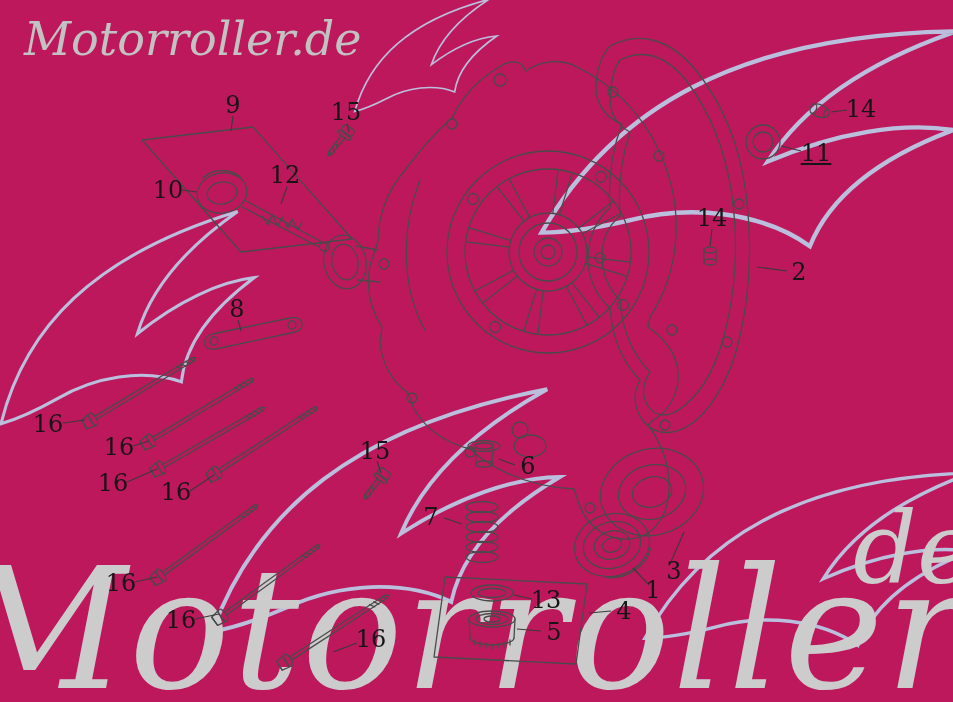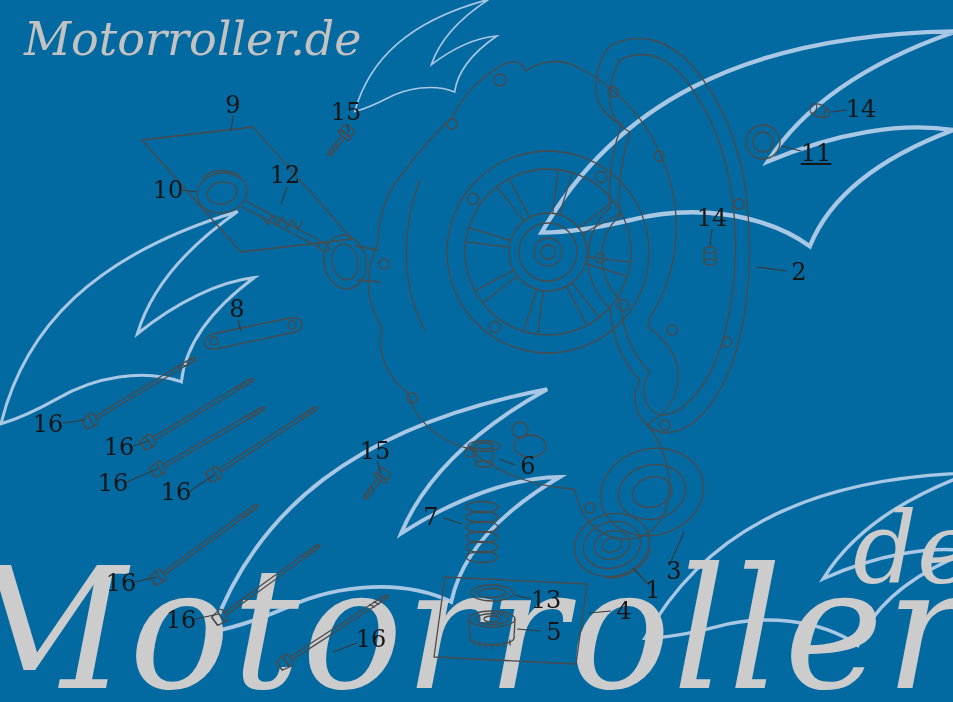--- a/index.html
+++ b/index.html
@@ -1,17 +1,17 @@
 <!DOCTYPE html>
 <html><head>
 <meta charset="utf-8">
 <style>
   html,body { margin:0; padding:0; background:#fff; }
   .stage {
-    position:relative; width:953px; height:702px; background:#0369a1;
+    position:relative; width:953px; height:702px; background:#be185d;
     overflow:hidden; font-family:"DejaVu Serif", serif;
   }
   .layer { position:absolute; left:0; top:0; }
   
   .wm { position:absolute; font-style:italic; white-space:nowrap; pointer-events:none; }
   .wm-top    { left:24px;  top:12px;  font-size:46px;  color:#c2c2c2; }
   .wm-bottom { left:-45px; top:532px; font-size:168px; color:#cccccc; letter-spacing:2px; }
   .wm-right  { left:853px; top:490px; font-size:100px; color:#cccccc; }
   
   .swoosh { fill:none; stroke:#b9d2ec; stroke-width:3; opacity:0.9; }

